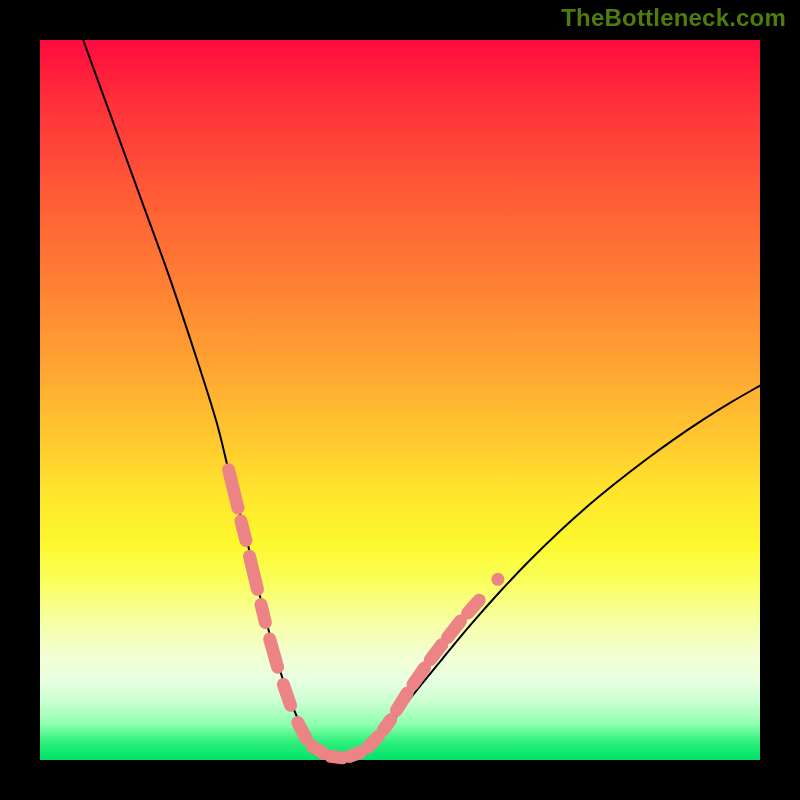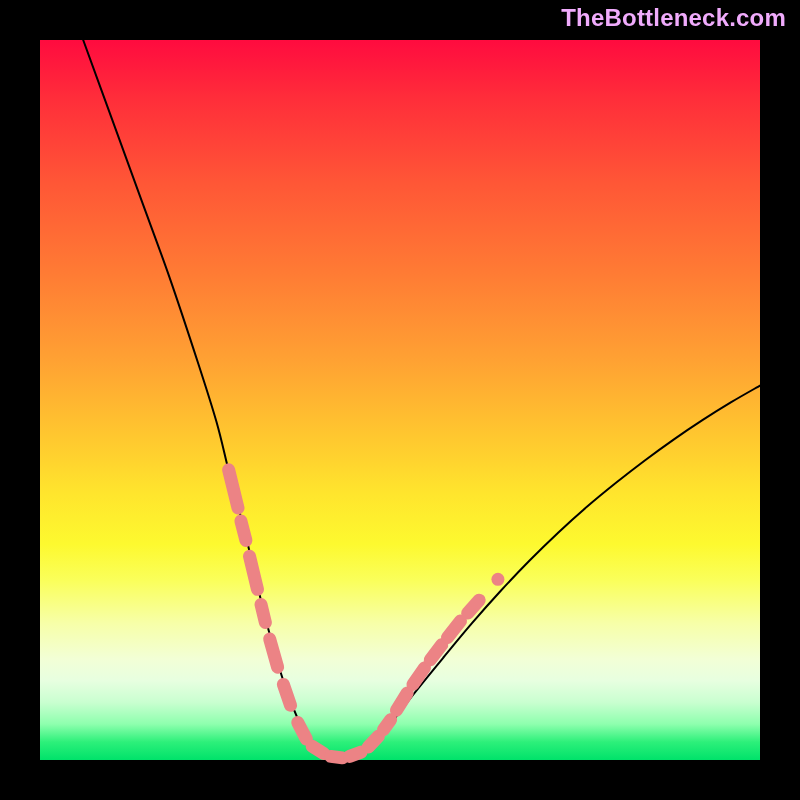--- a/index.html
+++ b/index.html
@@ -14,21 +14,21 @@
   .frame {
     position: relative;
     width: 800px;
     height: 800px;
     background: #000;
   }
   .watermark {
     position: absolute;
     top: 4px;
     right: 14px;
-    color: #f0abfc;
+    color: #4d7c0f;
     font-size: 24px;
     font-weight: 600;
     letter-spacing: 0.2px;
     user-select: none;
   }
   .plot {
     position: absolute;
     left: 40px;
     top: 40px;
     width: 720px;

